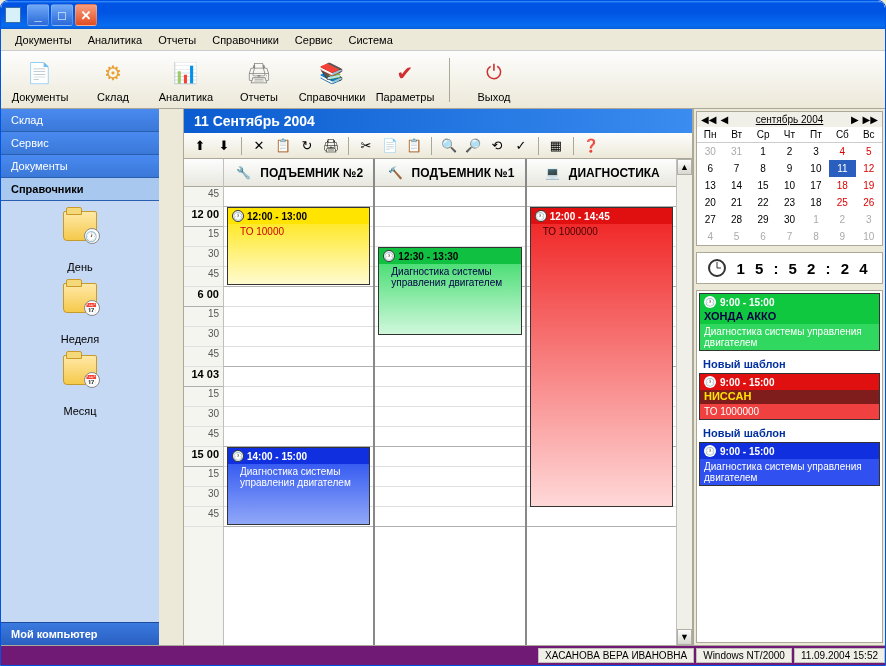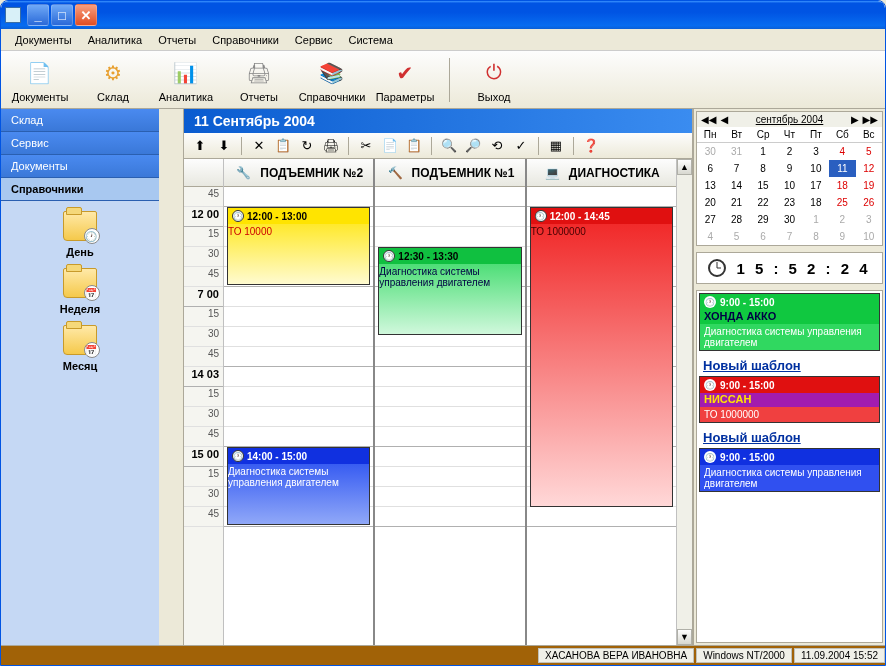--- a/index.html
+++ b/index.html
@@ -39,21 +39,21 @@
   .main { display:flex; height:calc(100% - 28px - 22px - 58px - 20px); }
   
   .sidebar { width:158px; background:#7aa4e0; display:flex; flex-direction:column; }
   .sb-item { background:linear-gradient(to bottom,#4a8af0,#3a78d8); color:#fff; padding:5px 10px; border-bottom:1px solid #2a5fb0; cursor:default;}
   .sb-item.active { background:#a8c8f0; color:#000; font-weight:bold; }
   .sb-body { flex:1; background:#c5d8f4; display:flex; flex-direction:column; align-items:center; padding-top:10px; gap:10px;}
   .sb-folder { display:flex; flex-direction:column; align-items:center; width:70px; cursor:default;}
   .sb-folder .fico { width:34px; height:30px; background:linear-gradient(to bottom,#ffe9a8,#f5c94b); border:1px solid #c89a2a; border-radius:2px 2px 4px 4px; position:relative;}
   .sb-folder .fico::before { content:''; position:absolute; top:-5px; left:2px; width:14px; height:6px; background:#f5d87a; border:1px solid #c89a2a; border-radius:2px 2px 0 0;}
   .sb-folder .fico .ov { position:absolute; right:-4px; bottom:-4px; width:16px; height:16px; border-radius:50%; background:#fff; border:1px solid #888; display:flex; align-items:center; justify-content:center; font-size:10px;}
-  .sb-folder .flbl { margin-top:5px; color:#000;font-weight:bold; }
+  .sb-folder .flbl { margin-top:20px; color:#000; }
   .sb-foot { background:linear-gradient(to bottom,#3a7ae0,#2a5fc0); color:#fff; font-weight:bold; padding:5px 10px; border-top:1px solid #1a4a9a;}
   
   .date-header { background:linear-gradient(to right,#0a5cd0,#3a8cf0); color:#fff; font-weight:bold; font-size:14px; padding:4px 10px; }
   
   .cal-toolbar { height:26px; background:linear-gradient(to bottom,#fdfdfd,#ece9d8); display:flex; align-items:center; padding:2px 6px; gap:4px; border-bottom:1px solid #aca899;}
   .cal-tbtn { width:20px; height:20px; display:flex; align-items:center; justify-content:center; cursor:default; border-radius:2px; font-size:13px;}
   .cal-sep { width:1px; height:18px; background:#aca899; margin:0 3px;}
   
   .center { flex:1; display:flex; flex-direction:column; background:#fff; border-left:1px solid #aca899; border-right:1px solid #aca899;margin-left:24px;}
   .sched-wrap { flex:1; display:flex; overflow:hidden; background:#fff;}
@@ -67,47 +67,47 @@
   .time-row { height:20px; border-bottom:1px solid #e0e0e0; display:flex;}
   .time-label { width:40px; text-align:right; padding-right:4px; font-size:10px; color:#555; display:flex; align-items:flex-start; justify-content:flex-end; padding-top:1px;}
   .time-hour { font-weight:bold; font-size:11px; color:#000;}
   .hour-line { border-bottom:1px solid #b0b0b0 !important; }
   .res-grid { position:relative; }
   .res-grid .row { height:20px; border-bottom:1px solid #e0e0e0;}
   .res-grid .row.hour { border-bottom:1px solid #b0b0b0;}
   
   .appt { position:absolute; left:3px; right:3px; border:1px solid #333; overflow:hidden; font-size:10px;}
   .appt .ahdr { padding:2px 4px; display:flex; align-items:center; gap:3px; font-weight:bold;}
-  .appt .abody { padding:2px 0; }
+  .appt .abody { padding:2px 12px; }
   .appt .clock { width:12px; height:12px; border-radius:50%; background:#fff; border:1px solid #333; display:inline-flex; align-items:center; justify-content:center; font-size:8px;}
   
   .right-panel { width:192px; background:#ece9d8; display:flex; flex-direction:column; border-left:1px solid #aca899;}
   .month-cal { background:#fff; border:1px solid #aca899; margin:2px; font-size:10px;}
   .mc-head { display:flex; align-items:center; justify-content:space-between; padding:2px; background:#f0f0e8;}
   .mc-nav { cursor:default; padding:0 2px; font-size:10px;}
   .mc-title { font-weight:normal; flex:1; text-align:center; text-decoration:underline;}
   .mc-grid { display:grid; grid-template-columns:repeat(7,1fr); }
   .mc-dow { text-align:center; padding:2px 0; border-bottom:1px solid #ccc; }
   .mc-day { text-align:center; padding:3px 0; cursor:default;}
   .mc-day.other { color:#aaa; }
   .mc-day.today { background:#2a5fc0; color:#fff; }
   .mc-day.red { color:#d00; }
   .clock-box { margin:4px 2px; border:1px solid #aca899; background:#fff; padding:6px; display:flex; align-items:center; justify-content:center; gap:10px;}
   .clock-box .cico { width:18px; height:18px; border-radius:50%; border:2px solid #333; position:relative;}
   .clock-box .cico::before { content:''; position:absolute; left:50%; top:50%; width:1px; height:6px; background:#333; transform-origin:bottom; transform:translate(-50%,-100%);}
   .clock-box .cico::after { content:''; position:absolute; left:50%; top:50%; width:1px; height:4px; background:#333; transform-origin:bottom; transform:translate(-50%,-100%) rotate(90deg);}
   .clock-time { font-size:15px; font-weight:bold; letter-spacing:3px;}
   .templates { flex:1; margin:2px; border:1px solid #aca899; background:#fff; overflow-y:auto; padding:2px;}
   .tmpl { border:1px solid #333; margin-bottom:4px;}
-  .tmpl-title { color:#0030a0; font-weight:bold; padding:3px 4px; font-size:13px;text-decoration:underline;}
+  .tmpl-title { color:#0030a0; font-weight:bold; padding:3px 4px; font-size:11px;}
   .tmpl .thdr { padding:2px 4px; display:flex; align-items:center; gap:4px; font-weight:bold; font-size:10px;}
   .tmpl .tline { padding:0 4px 2px 4px; font-weight:bold; font-size:11px;}
   .tmpl .tbody { padding:2px 4px; font-size:10px;}
   
-  .statusbar { height:20px; background:#a16207; border-top:1px solid #aca899; display:flex; align-items:center; font-size:10px;}
+  .statusbar { height:20px; background:#701a75; border-top:1px solid #aca899; display:flex; align-items:center; font-size:10px;}
   .statusbar .cell { border:1px solid #c0c0b8; padding:1px 6px; margin-left:2px; background:#f0f0e8;}
   .statusbar .spacer { flex:1; }
   .scrollbar-v { width:16px; background:#e8e8e0; border-left:1px solid #c0c0c0; display:flex; flex-direction:column;}
   .sb-arrow { height:16px; background:linear-gradient(to bottom,#fdfdfd,#d8d8d0); border:1px solid #b0b0a8; display:flex; align-items:center; justify-content:center; font-size:9px;}
   .sb-track { flex:1; background:#f0f0e8;}
 </style>
 </head>
 <body>
 
 <div class="titlebar">
@@ -182,20 +182,21 @@
           </div>
           <div class="flbl">Неделя</div>
         </div>
         <div class="sb-folder">
           <div class="fico">
             <div class="ov">📅</div>
           </div>
           <div class="flbl">Месяц</div>
         </div>
       </div>
+    <div class="sb-foot">Мой компьютер</div>
   </div>
 
   <div class="center">
     <div class="date-header">11 Сентябрь 2004</div>
     <div class="cal-toolbar" id="cal-tb">
         <div class="cal-tbtn">⬆</div>
         <div class="cal-tbtn">⬇</div>
         <div class="cal-sep"></div>
         <div class="cal-tbtn">✕</div>
         <div class="cal-tbtn">📋</div>
@@ -229,21 +230,21 @@
             <div class="time-row" style="height: 20px;">
               <div class="time-label ">15</div>
             </div>
             <div class="time-row" style="height: 20px;">
               <div class="time-label ">30</div>
             </div>
             <div class="time-row" style="height: 20px;">
               <div class="time-label ">45</div>
             </div>
             <div class="time-row hour-line" style="height: 20px;">
-              <div class="time-label time-hour">7 00</div>
+              <div class="time-label time-hour">6 00</div>
             </div>
             <div class="time-row" style="height: 20px;">
               <div class="time-label ">15</div>
             </div>
             <div class="time-row" style="height: 20px;">
               <div class="time-label ">30</div>
             </div>
             <div class="time-row" style="height: 20px;">
               <div class="time-label ">45</div>
             </div>
@@ -462,21 +463,21 @@
           </div>
           <div class="tline" style="background:#10c840;color:#004">ХОНДА АККО</div>
           <div class="tbody" style="background:#30d860;color:#fff">Диагностика системы управления двигателем</div>
         </div>
         <div class="tmpl-title">Новый шаблон</div>
         <div class="tmpl">
           <div class="thdr" style="background:#e01010;color:#fff">
             <span class="clock" style="background:#fff;color:#000;border-radius:50%;width:12px;height:12px;display:inline-flex;align-items:center;justify-content:center;font-size:8px">🕐</span>
             <span>9:00 - 15:00</span>
           </div>
-          <div class="tline" style="background:#a21caf;color:#ffe400">НИССАН</div>
+          <div class="tline" style="background:#7f1d1d;color:#ffe400">НИССАН</div>
           <div class="tbody" style="background:#f04040;color:#fff">ТО 1000000</div>
         </div>
         <div class="tmpl-title">Новый шаблон</div>
         <div class="tmpl">
           <div class="thdr" style="background:#1030e0;color:#fff">
             <span class="clock" style="background:#fff;color:#000;border-radius:50%;width:12px;height:12px;display:inline-flex;align-items:center;justify-content:center;font-size:8px">🕐</span>
             <span>9:00 - 15:00</span>
           </div>
           <div class="tbody" style="background:#3050f0;color:#fff">Диагностика системы управления двигателем</div>
         </div>

